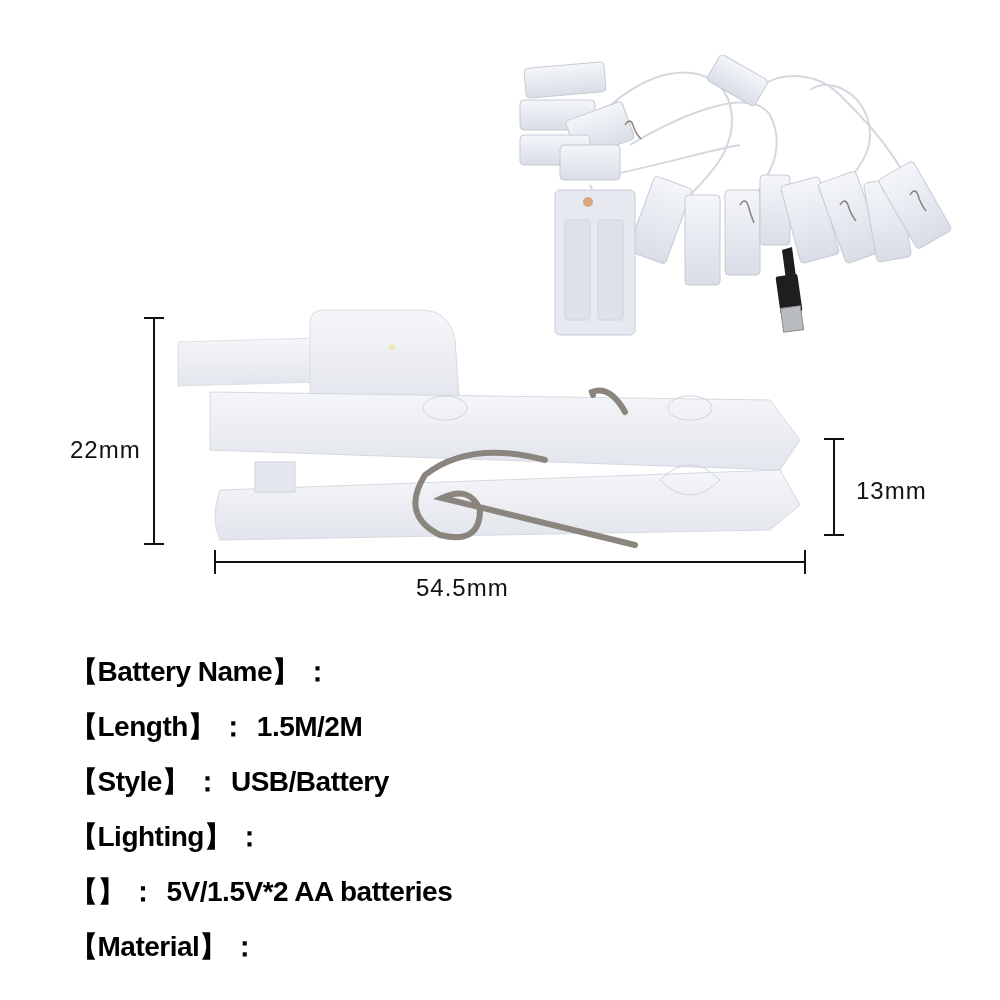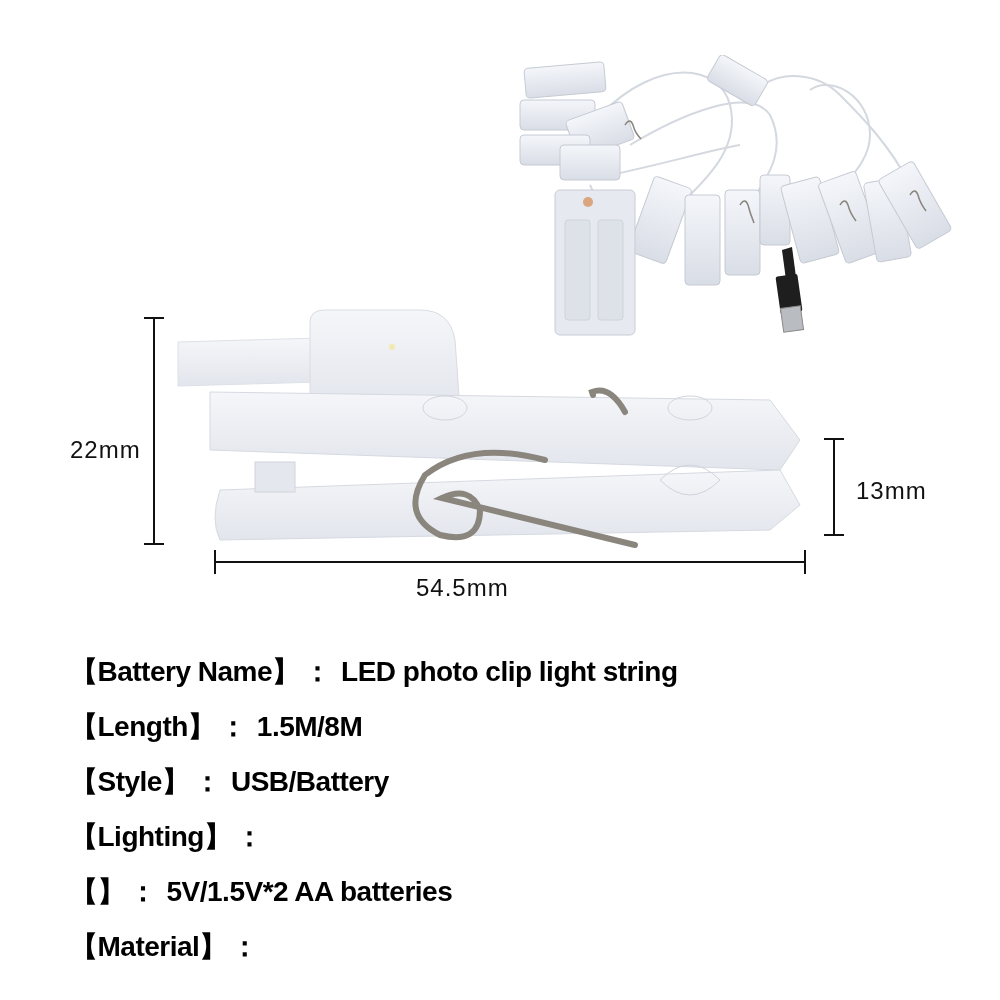--- a/index.html
+++ b/index.html
@@ -133,28 +133,27 @@
     <div class="cap r"></div>
 </div>
 <div class="dim-label" style="left:416px; top:574px;">54.5mm</div>
 
 <div class="specs">
   <div class="spec-row">
     <span class="bracket">【</span>
       <span>Battery Name</span>
       <span class="bracket">】</span>
       <span class="sep">：</span>
-      <span>LED photo clip light string</span>
   </div>
   <div class="spec-row">
     <span class="bracket">【</span>
       <span>Length</span>
       <span class="bracket">】</span>
       <span class="sep">：</span>
-      <span>1.5M/8M</span>
+      <span>1.5M/2M</span>
   </div>
   <div class="spec-row">
     <span class="bracket">【</span>
       <span>Style</span>
       <span class="bracket">】</span>
       <span class="sep">：</span>
       <span>USB/Battery</span>
   </div>
   <div class="spec-row">
     <span class="bracket">【</span>

